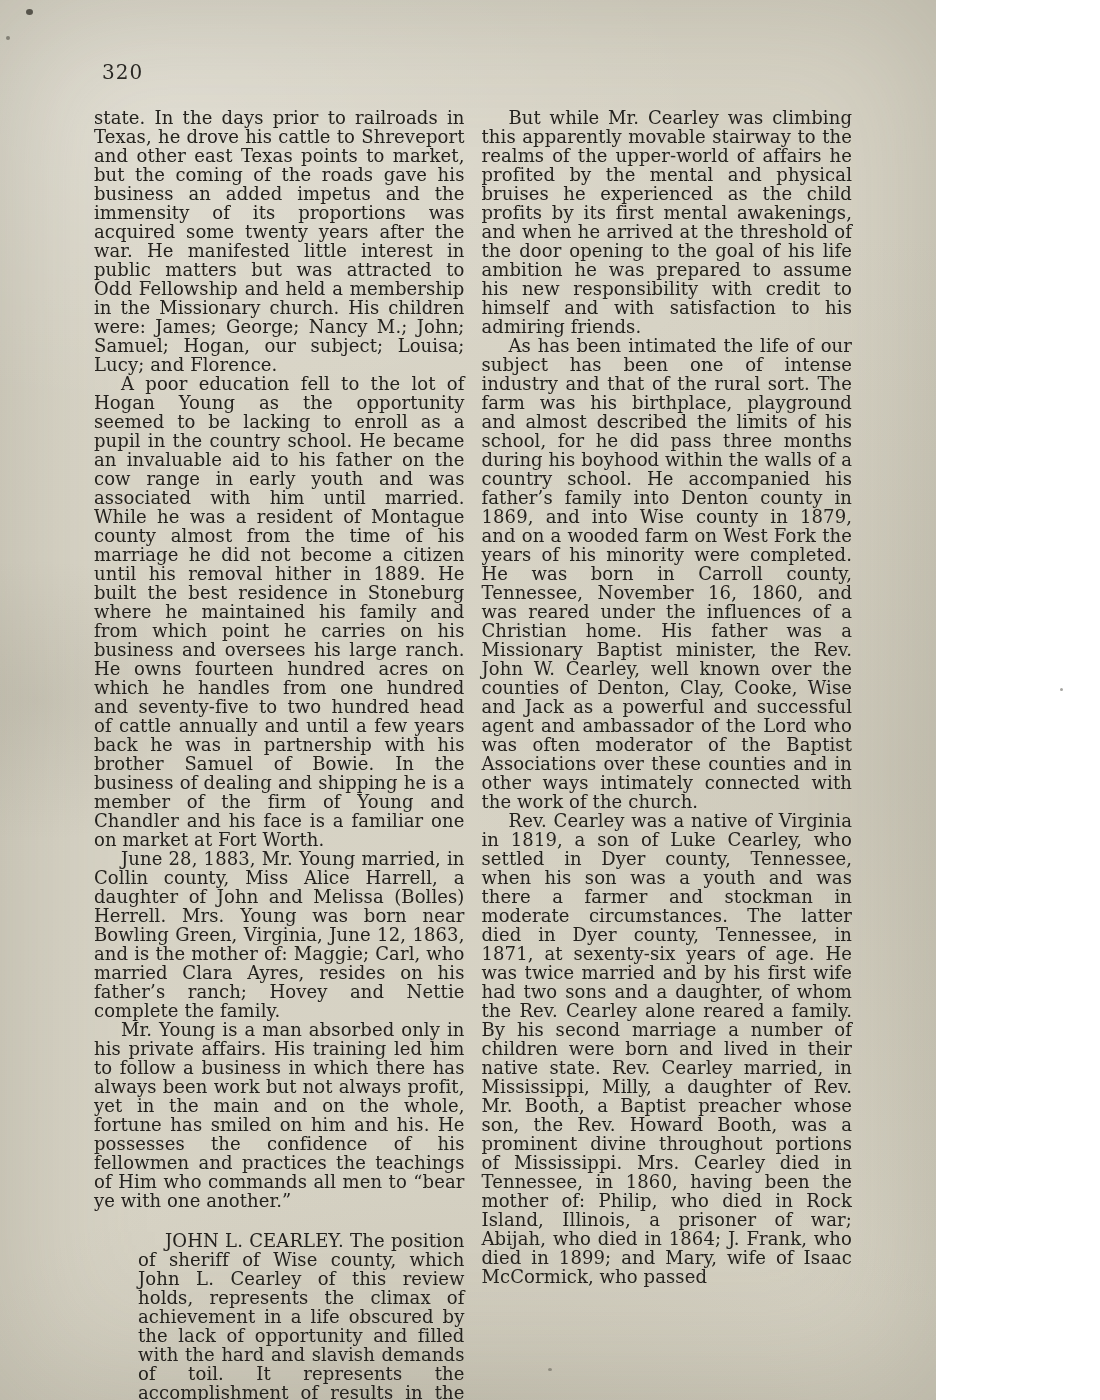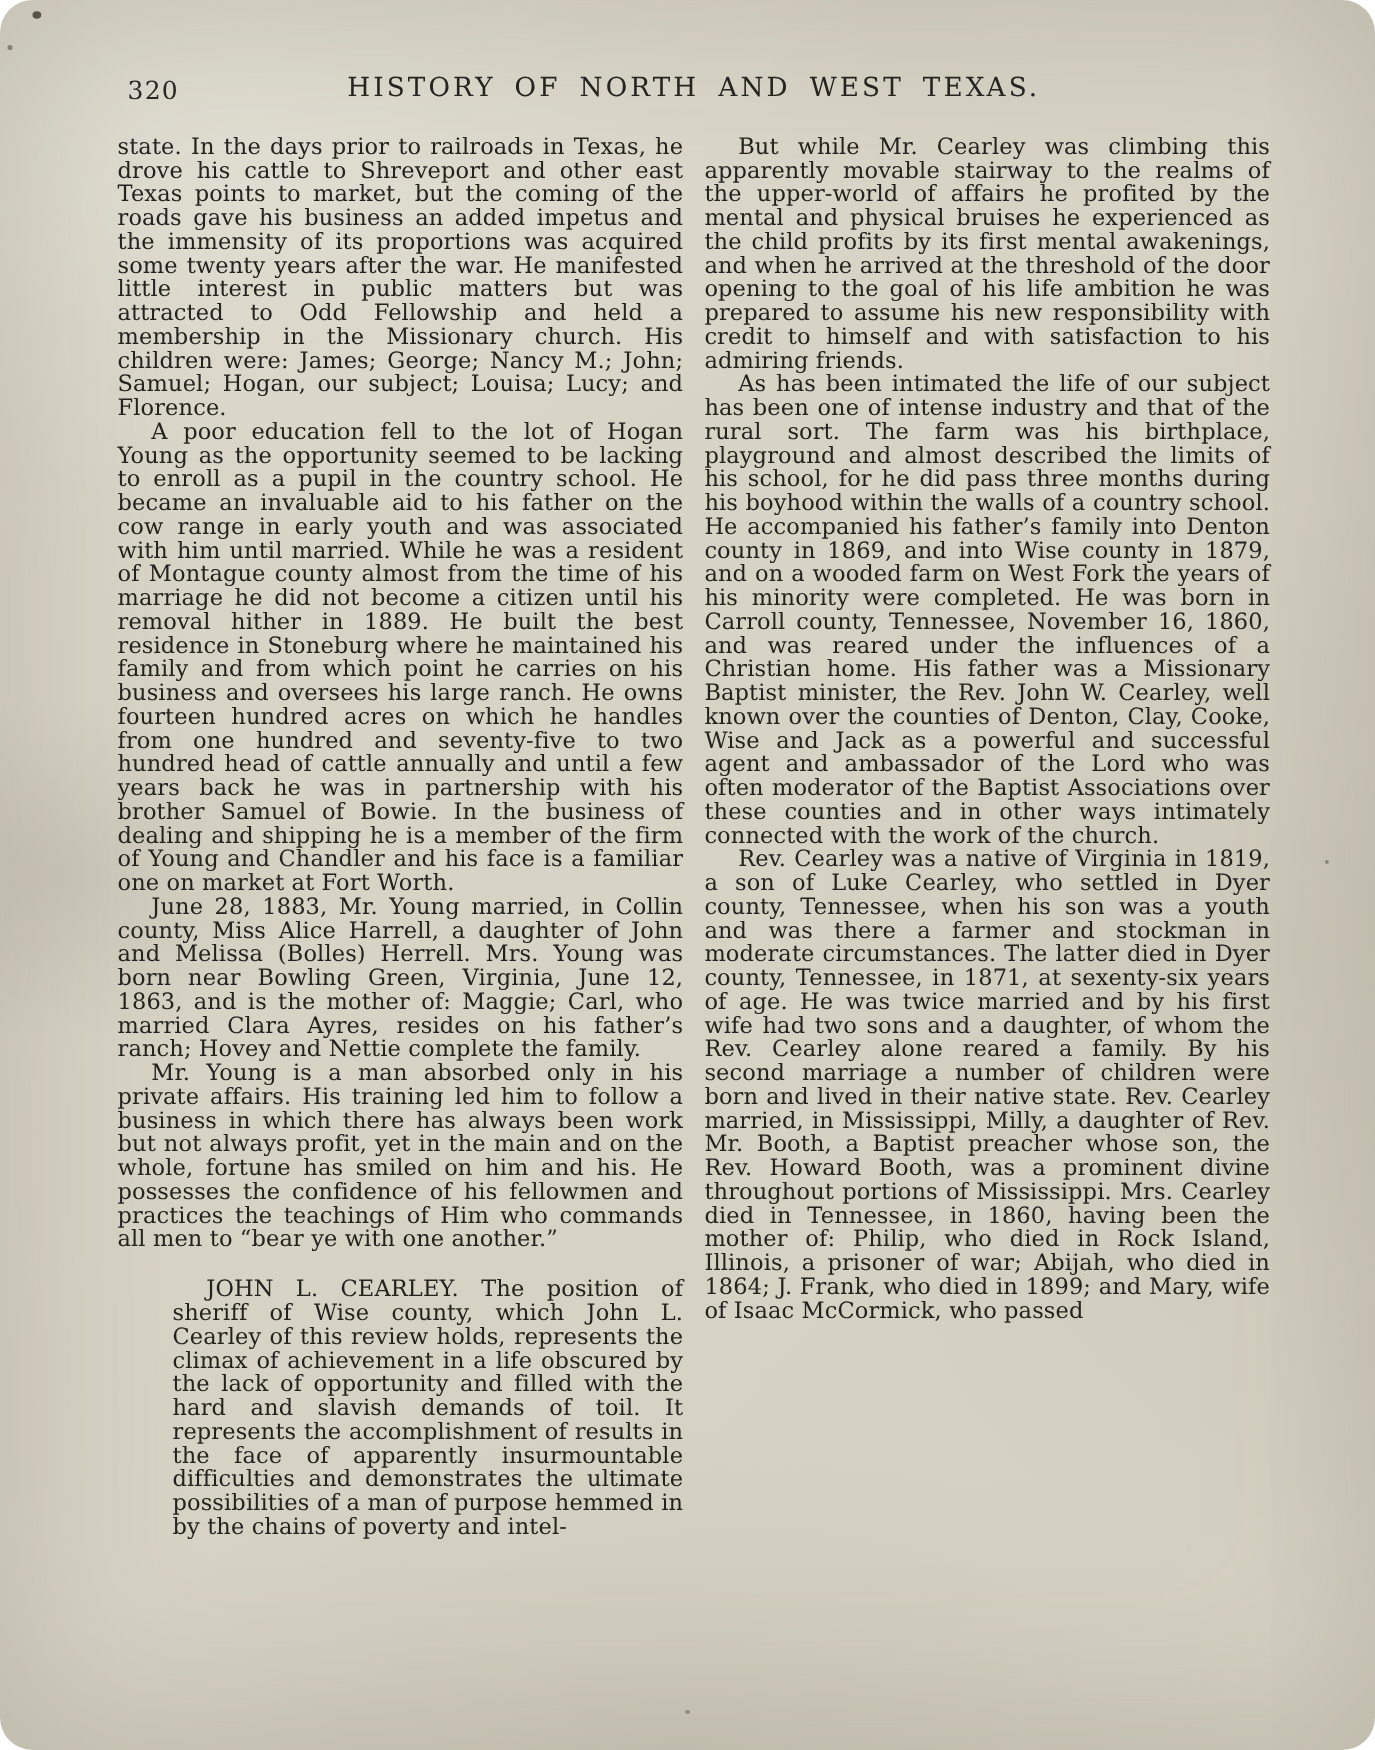--- a/index.html
+++ b/index.html
@@ -4,35 +4,34 @@
 <style>
   html, body {
     margin: 0;
     padding: 0;
     width: 1100px;
     height: 1400px;
     overflow: hidden;
   }
   .page {
     position: relative;
-    width: 1100px;
+    width: 936px;
     height: 1400px;
     box-sizing: border-box;
     padding: 48px 84px 60px 94px;
     background-color: #d9d5c7;
     background-image:
       radial-gradient(ellipse 900px 500px at 18% 8%, rgba(255,255,255,0.20), rgba(255,255,255,0) 60%),
       radial-gradient(ellipse 700px 900px at 95% 55%, rgba(150,144,126,0.14), rgba(150,144,126,0) 60%),
       radial-gradient(ellipse 800px 400px at 50% 100%, rgba(140,134,116,0.12), rgba(140,134,116,0) 65%),
       radial-gradient(ellipse 300px 200px at 4% 50%, rgba(130,125,108,0.15), rgba(130,125,108,0) 70%),
       linear-gradient(135deg, #dad6c8 0%, #d7d3c5 40%, #d5d1c2 100%);
     box-shadow: inset 0 0 140px rgba(105, 99, 82, 0.28);
     font-family: "DejaVu Serif", "Liberation Serif", serif;
     color: #23211e;
-    border-radius: 26px;
   }
   .page-header {
     position: relative;
     height: 46px;
     margin-bottom: 14px;
   }
   .page-num {
     position: absolute;
     left: 8px;
     top: 12px;
@@ -84,21 +83,20 @@
 <body>
 
 <div class="page">
   <span class="speck s1"></span>
   <span class="speck s2"></span>
   <span class="speck s3"></span>
   <span class="speck s4"></span>
 
   <header class="page-header">
     <span class="page-num">320</span>
-    <h1 class="running-title">HISTORY OF NORTH AND WEST TEXAS.</h1>
   </header>
 
   <main class="columns">
     <div class="col" id="col-left">
         <p class="para">state.  In the days prior to railroads in Texas, he drove his cattle to Shreveport and other east Texas points to market, but the coming of the roads gave his business an added impetus and the immensity of its proportions was acquired some twenty years after the war.  He manifested little interest in public matters but was attracted to Odd Fellowship and held a membership in the Missionary church.  His children were:  James; George; Nancy M.; John; Samuel; Hogan, our subject; Louisa; Lucy; and Florence.</p>
         <p class="para indent">A poor education fell to the lot of Hogan Young as the opportunity seemed to be lacking to enroll as a pupil in the country school.  He became an invaluable aid to his father on the cow range in early youth and was associated with him until married.  While he was a resident of Montague county almost from the time of his marriage he did not become a citizen until his removal hither in 1889.  He built the best residence in Stoneburg where he maintained his family and from which point he carries on his business and oversees his large ranch.  He owns fourteen hundred acres on which he handles from one hundred and seventy-five to two hundred head of cattle annually and until a few years back he was in partnership with his brother Samuel of Bowie.  In the business of dealing and shipping he is a member of the firm of Young and Chandler and his face is a familiar one on market at Fort Worth.</p>
         <p class="para indent">June 28, 1883, Mr. Young married, in Collin county, Miss Alice Harrell, a daughter of John and Melissa (Bolles) Herrell.  Mrs. Young was born near Bowling Green, Virginia, June 12, 1863, and is the mother of:  Maggie; Carl, who married Clara Ayres, resides on his father’s ranch; Hovey and Nettie complete the family.</p>
         <p class="para indent">Mr. Young is a man absorbed only in his private affairs.  His training led him to follow a business in which there has always been work but not always profit, yet in the main and on the whole, fortune has smiled on him and his.  He possesses the confidence of his fellowmen and practices the teachings of Him who commands all men to “bear ye with one another.”</p>
         <p class="para indent section-break">JOHN L. CEARLEY.  The position of sheriff of Wise county, which John L. Cearley of this review holds, represents the climax of achievement in a life obscured by the lack of opportunity and filled with the hard and slavish demands of toil.  It represents the accomplishment of results in the face of apparently insurmountable difficulties and demonstrates the ultimate possibilities of a man of purpose hemmed in by the chains of poverty and intel-</p>
       </div>

